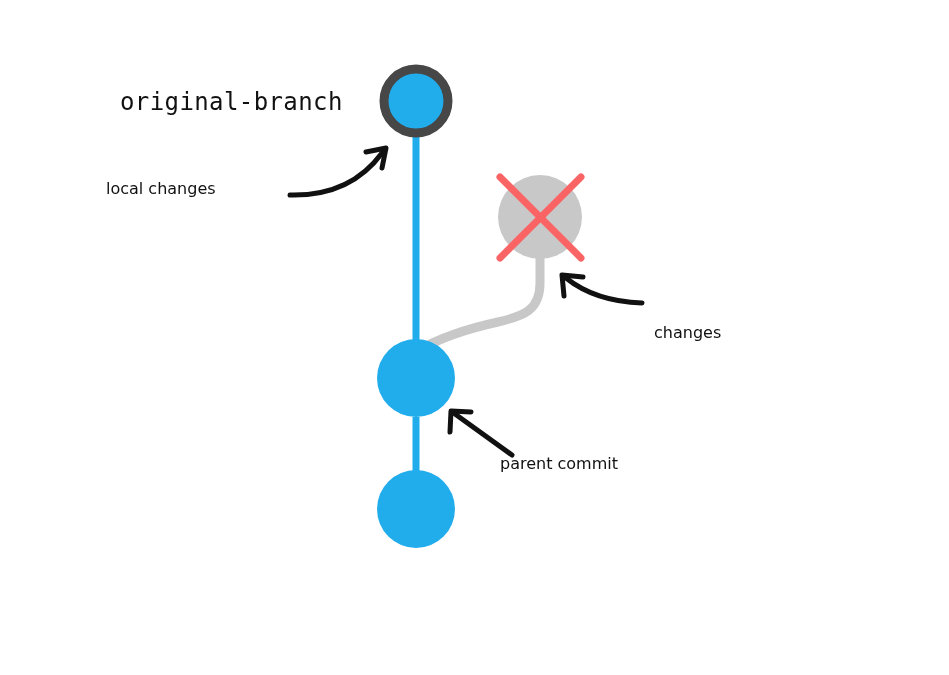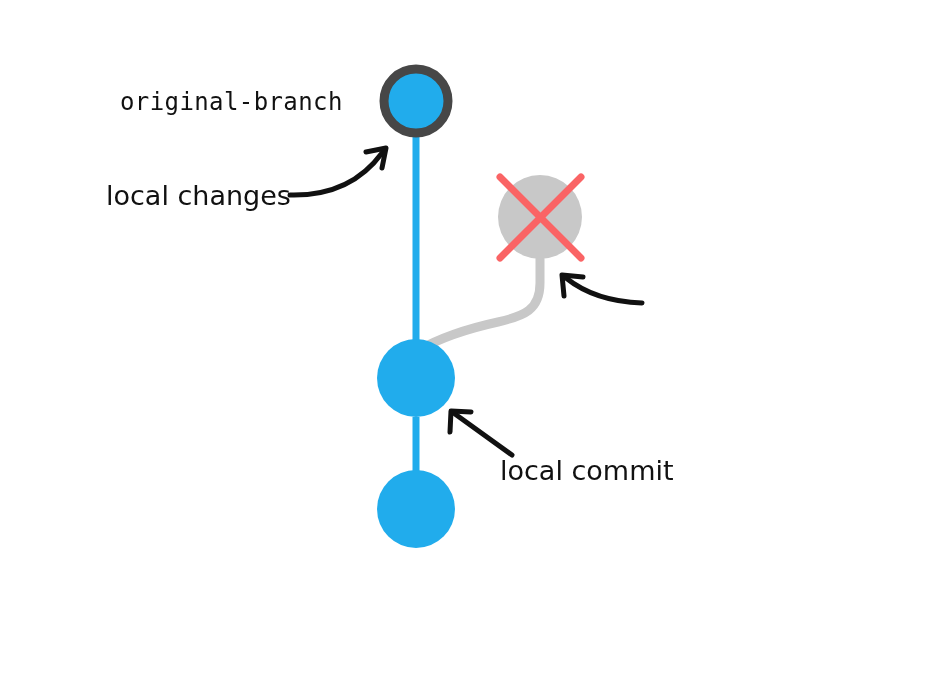--- a/index.html
+++ b/index.html
@@ -31,21 +31,21 @@
     line-height: 1.18;
   }
   .label-mono {
     font-family: "DejaVu Sans Mono", "Liberation Mono", monospace;
     font-size: 24px;
     letter-spacing: 0.4px;
     font-weight: 500;
   }
   .label-sans {
     font-family: "DejaVu Sans", "Liberation Sans", sans-serif;
-    font-size: 27px;
+    font-size: 16px;
     font-weight: 400;
   }
   #label-original-branch { left: 120px; top: 88px; }
   #label-local-changes   { left: 106px; top: 180px; }
   #label-discarded       { left: 654px; top: 286px; width: 250px; }
   #label-parent-commit   { left: 500px; top: 455px; }
 </style>
 </head>
 <body>
 
@@ -85,17 +85,18 @@
       <path fill="none" stroke="#111111" stroke-width="5" stroke-linecap="round" d="M 512 455 L 455 414"></path>
       <path fill="none" stroke="#111111" stroke-width="5" stroke-linecap="round" stroke-linejoin="round" d="M 450 432 L 451 411 L 471 412"></path>
     </g>
   </svg>
 
   <div class="label label-mono" id="label-original-branch">original-branch</div>
 
   <div class="label label-sans" id="label-local-changes">local changes</div>
 
   <div class="label label-sans" id="label-discarded">
+    <div>changes</div>
   </div>
 
-  <div class="label label-sans" id="label-parent-commit">local commit</div>
+  <div class="label label-sans" id="label-parent-commit">parent commit</div>
 
 </div>
 
 </body></html>

